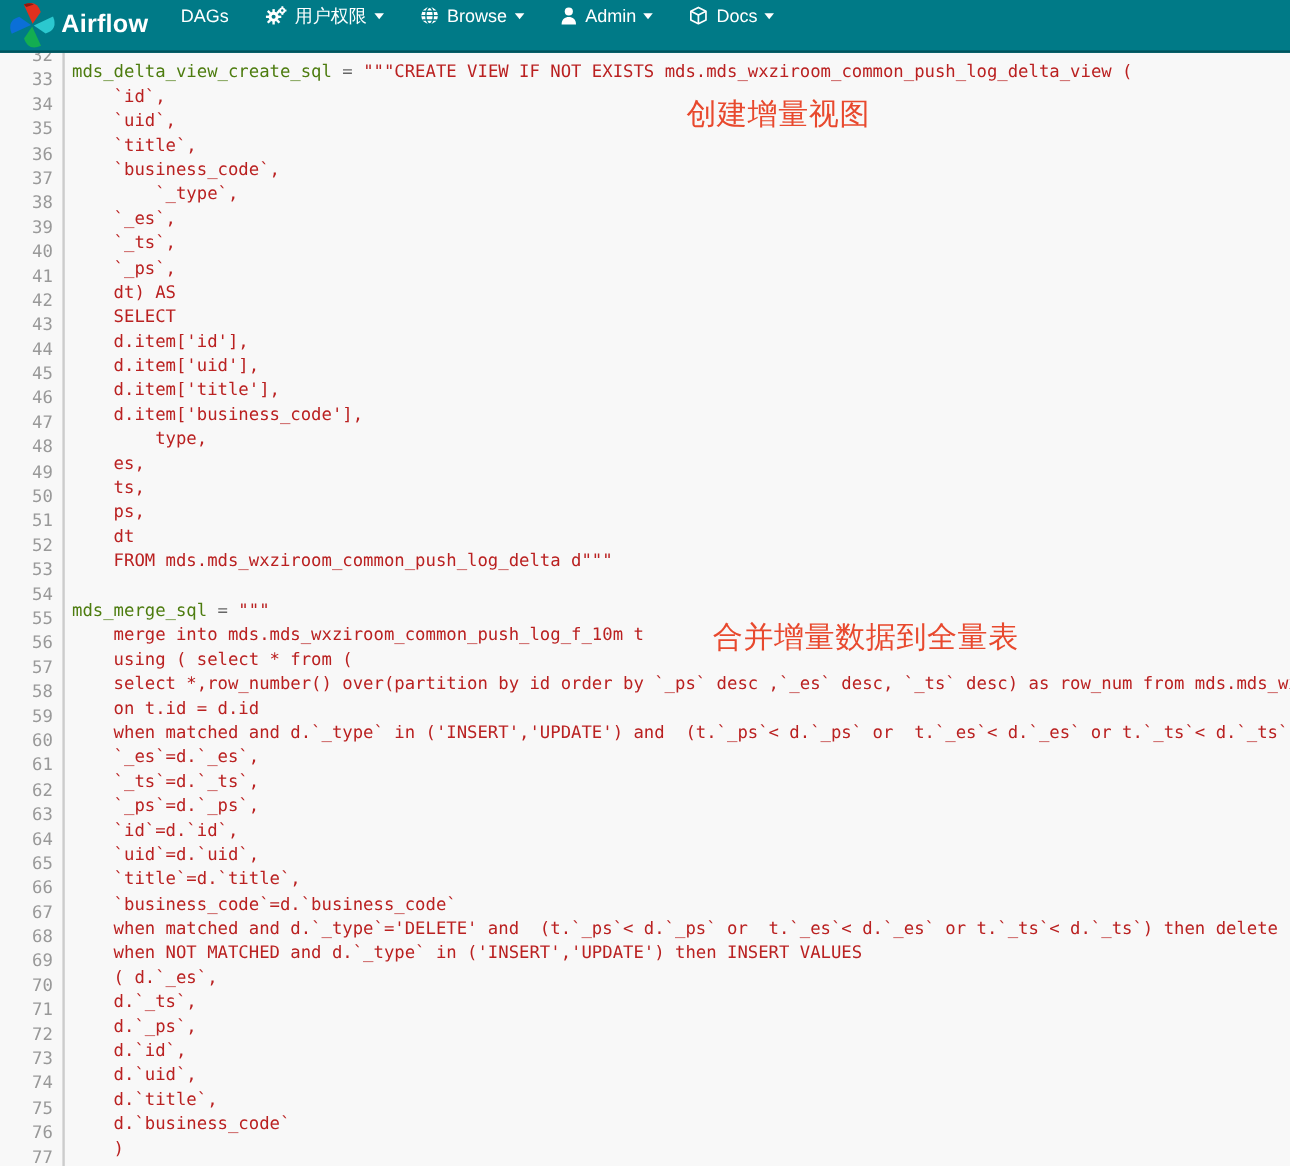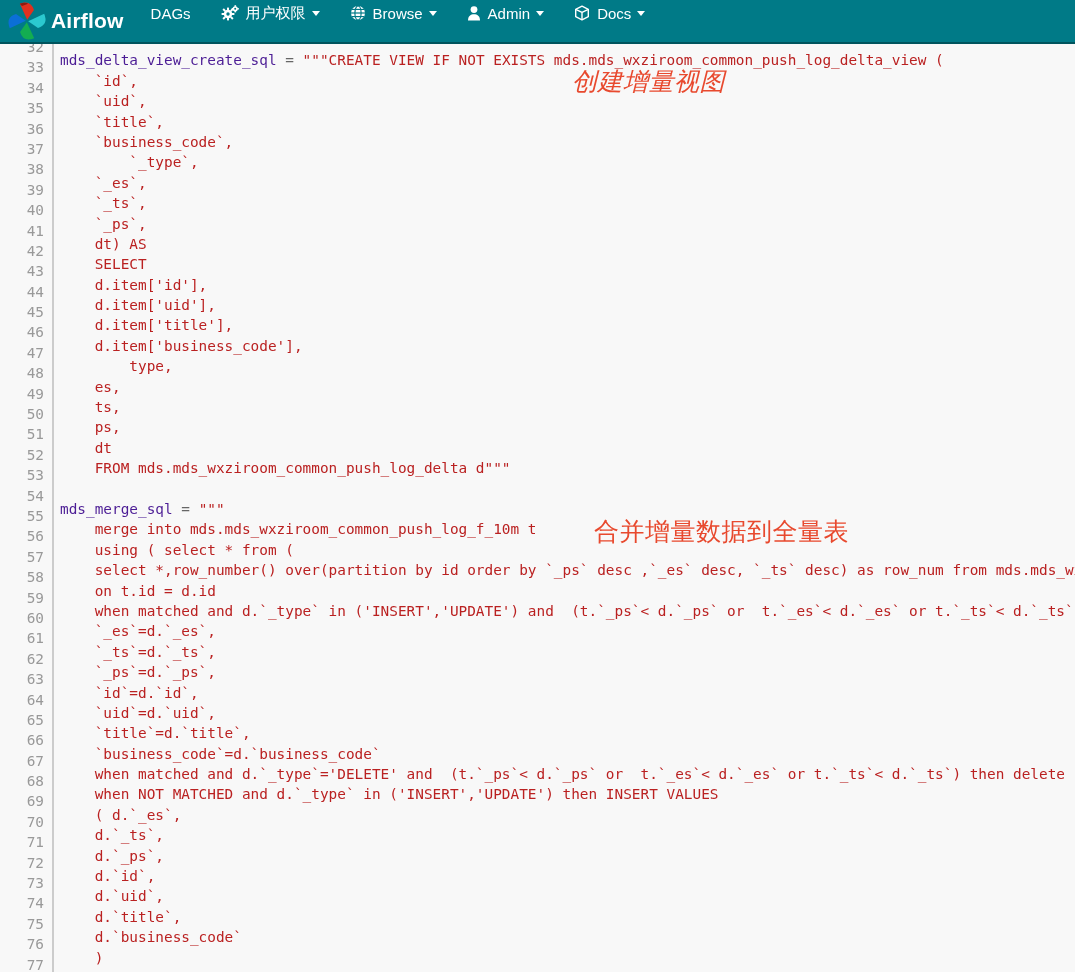--- a/index.html
+++ b/index.html
@@ -62,32 +62,32 @@
   .gutter-divider {
     position: absolute; left: 52px; top: 44px; bottom: 0;
     width: 2px; background: #cccccc;
   }
   #codecol {
     position: absolute; top: 30px; left: 60px; right: 0;
     overflow: hidden; color: #000;
   }
   #codecol .cl { height: 20.4px; }
   .tok-s { color: #BA2121; }
-  .tok-n { color: #4c1d95; }
+  .tok-n { color: #4d7c0f; }
   .tok-o { color: #666666; }
   .tok-p { color: #000000; }
   
   .annotation {
     position: absolute; z-index: 10;
     font-size: 25px; line-height: 1.1; font-weight: 500;
     letter-spacing: 0.5px;
     color: #E8492E;
     font-family: "Liberation Sans", sans-serif;
   }
-  .annotation-1 { left: 572px; top: 68px; font-style: italic; }
+  .annotation-1 { left: 572px; top: 82px; }
   .annotation-2 { left: 594px; top: 518px; }
 </style>
 </head>
 <body>
 
 <div class="code-area">
   <div id="gutter" class="mono"><div class="gl">32</div><div class="gl">33</div><div class="gl">34</div><div class="gl">35</div><div class="gl">36</div><div class="gl">37</div><div class="gl">38</div><div class="gl">39</div><div class="gl">40</div><div class="gl">41</div><div class="gl">42</div><div class="gl">43</div><div class="gl">44</div><div class="gl">45</div><div class="gl">46</div><div class="gl">47</div><div class="gl">48</div><div class="gl">49</div><div class="gl">50</div><div class="gl">51</div><div class="gl">52</div><div class="gl">53</div><div class="gl">54</div><div class="gl">55</div><div class="gl">56</div><div class="gl">57</div><div class="gl">58</div><div class="gl">59</div><div class="gl">60</div><div class="gl">61</div><div class="gl">62</div><div class="gl">63</div><div class="gl">64</div><div class="gl">65</div><div class="gl">66</div><div class="gl">67</div><div class="gl">68</div><div class="gl">69</div><div class="gl">70</div><div class="gl">71</div><div class="gl">72</div><div class="gl">73</div><div class="gl">74</div><div class="gl">75</div><div class="gl">76</div><div class="gl">77</div></div>
   <div class="gutter-divider"></div>
   <div id="codecol" class="mono"><div class="cl"></div><div class="cl"><span class="tok-n">mds_delta_view_create_sql </span><span class="tok-o">=</span><span class="tok-p"> </span><span class="tok-s">"""CREATE VIEW IF NOT EXISTS mds.mds_wxziroom_common_push_log_delta_view (</span></div><div class="cl"><span class="tok-s">    `id`,</span></div><div class="cl"><span class="tok-s">    `uid`,</span></div><div class="cl"><span class="tok-s">    `title`,</span></div><div class="cl"><span class="tok-s">    `business_code`,</span></div><div class="cl"><span class="tok-s">        `_type`,</span></div><div class="cl"><span class="tok-s">    `_es`,</span></div><div class="cl"><span class="tok-s">    `_ts`,</span></div><div class="cl"><span class="tok-s">    `_ps`,</span></div><div class="cl"><span class="tok-s">    dt) AS</span></div><div class="cl"><span class="tok-s">    SELECT</span></div><div class="cl"><span class="tok-s">    d.item['id'],</span></div><div class="cl"><span class="tok-s">    d.item['uid'],</span></div><div class="cl"><span class="tok-s">    d.item['title'],</span></div><div class="cl"><span class="tok-s">    d.item['business_code'],</span></div><div class="cl"><span class="tok-s">        type,</span></div><div class="cl"><span class="tok-s">    es,</span></div><div class="cl"><span class="tok-s">    ts,</span></div><div class="cl"><span class="tok-s">    ps,</span></div><div class="cl"><span class="tok-s">    dt</span></div><div class="cl"><span class="tok-s">    FROM mds.mds_wxziroom_common_push_log_delta d"""</span></div><div class="cl"></div><div class="cl"><span class="tok-n">mds_merge_sql </span><span class="tok-o">=</span><span class="tok-p"> </span><span class="tok-s">"""</span></div><div class="cl"><span class="tok-s">    merge into mds.mds_wxziroom_common_push_log_f_10m t</span></div><div class="cl"><span class="tok-s">    using ( select * from (</span></div><div class="cl"><span class="tok-s">    select *,row_number() over(partition by id order by `_ps` desc ,`_es` desc, `_ts` desc) as row_num from mds.mds_wxziroom_common_push_log_delta</span></div><div class="cl"><span class="tok-s">    on t.id = d.id</span></div><div class="cl"><span class="tok-s">    when matched and d.`_type` in ('INSERT','UPDATE') and  (t.`_ps`&lt; d.`_ps` or  t.`_es`&lt; d.`_es` or t.`_ts`&lt; d.`_ts`) then update set</span></div><div class="cl"><span class="tok-s">    `_es`=d.`_es`,</span></div><div class="cl"><span class="tok-s">    `_ts`=d.`_ts`,</span></div><div class="cl"><span class="tok-s">    `_ps`=d.`_ps`,</span></div><div class="cl"><span class="tok-s">    `id`=d.`id`,</span></div><div class="cl"><span class="tok-s">    `uid`=d.`uid`,</span></div><div class="cl"><span class="tok-s">    `title`=d.`title`,</span></div><div class="cl"><span class="tok-s">    `business_code`=d.`business_code`</span></div><div class="cl"><span class="tok-s">    when matched and d.`_type`='DELETE' and  (t.`_ps`&lt; d.`_ps` or  t.`_es`&lt; d.`_es` or t.`_ts`&lt; d.`_ts`) then delete</span></div><div class="cl"><span class="tok-s">    when NOT MATCHED and d.`_type` in ('INSERT','UPDATE') then INSERT VALUES</span></div><div class="cl"><span class="tok-s">    ( d.`_es`,</span></div><div class="cl"><span class="tok-s">    d.`_ts`,</span></div><div class="cl"><span class="tok-s">    d.`_ps`,</span></div><div class="cl"><span class="tok-s">    d.`id`,</span></div><div class="cl"><span class="tok-s">    d.`uid`,</span></div><div class="cl"><span class="tok-s">    d.`title`,</span></div><div class="cl"><span class="tok-s">    d.`business_code`</span></div><div class="cl"><span class="tok-s">    )</span></div></div>
 

